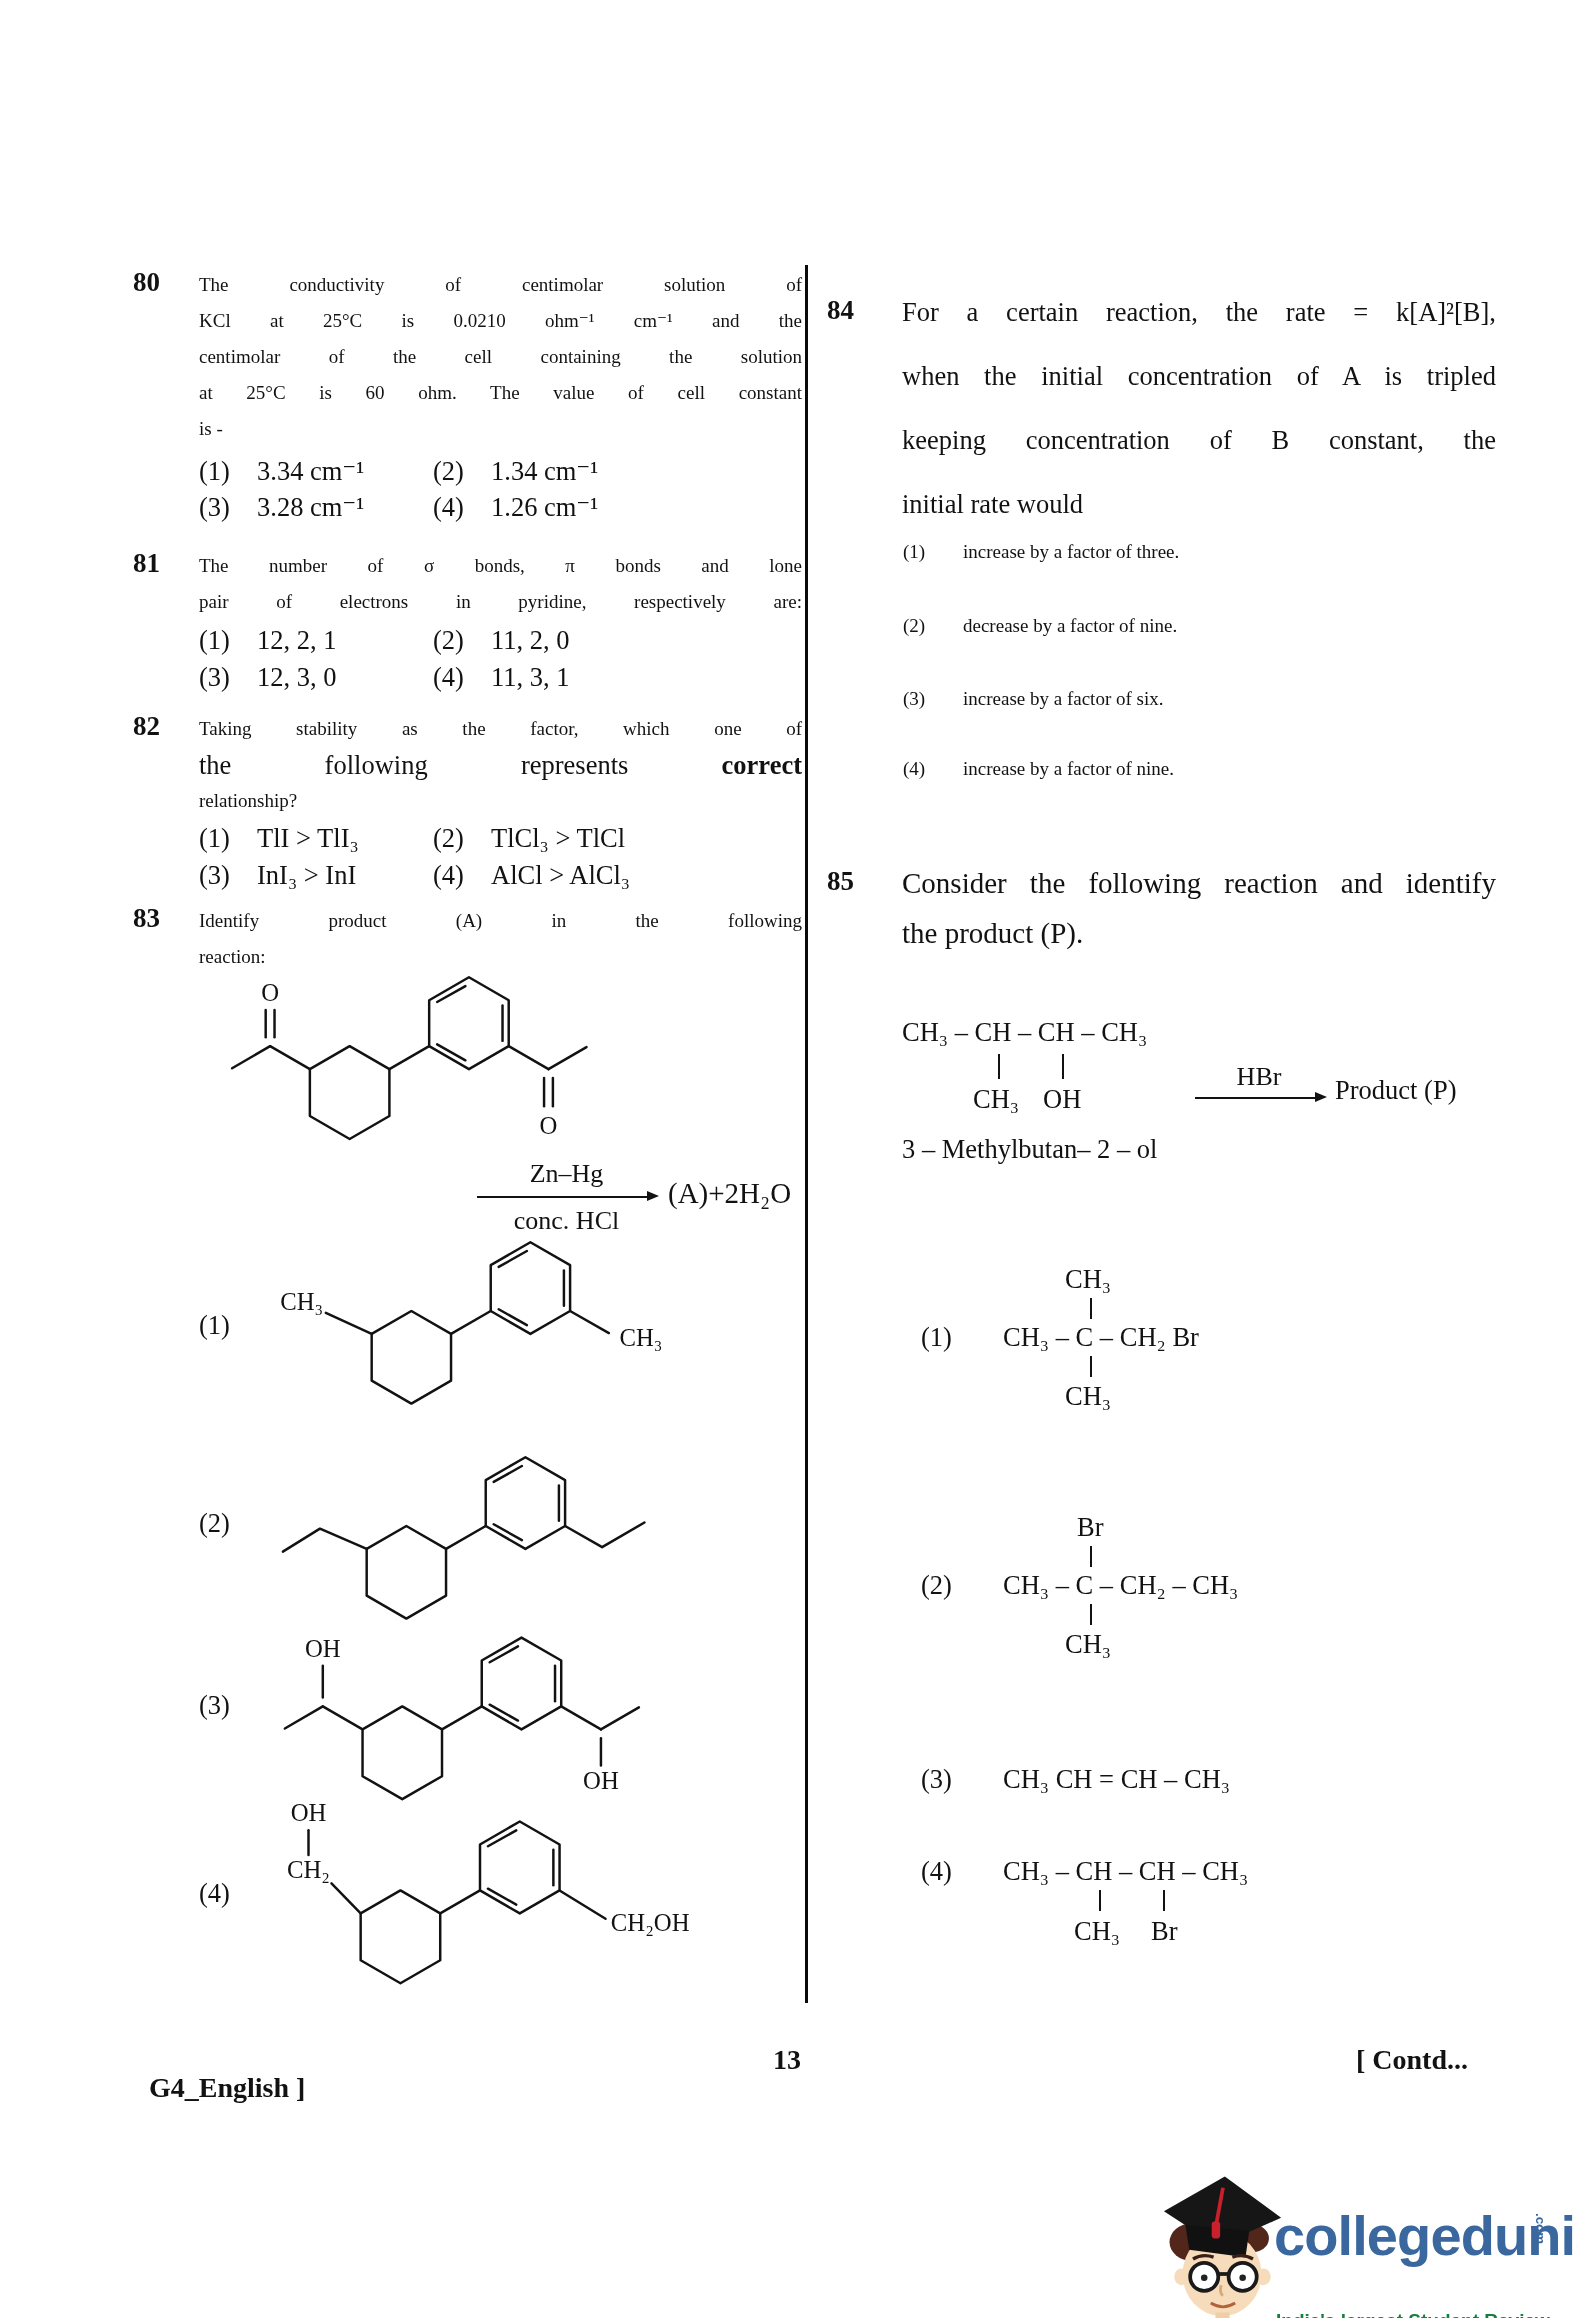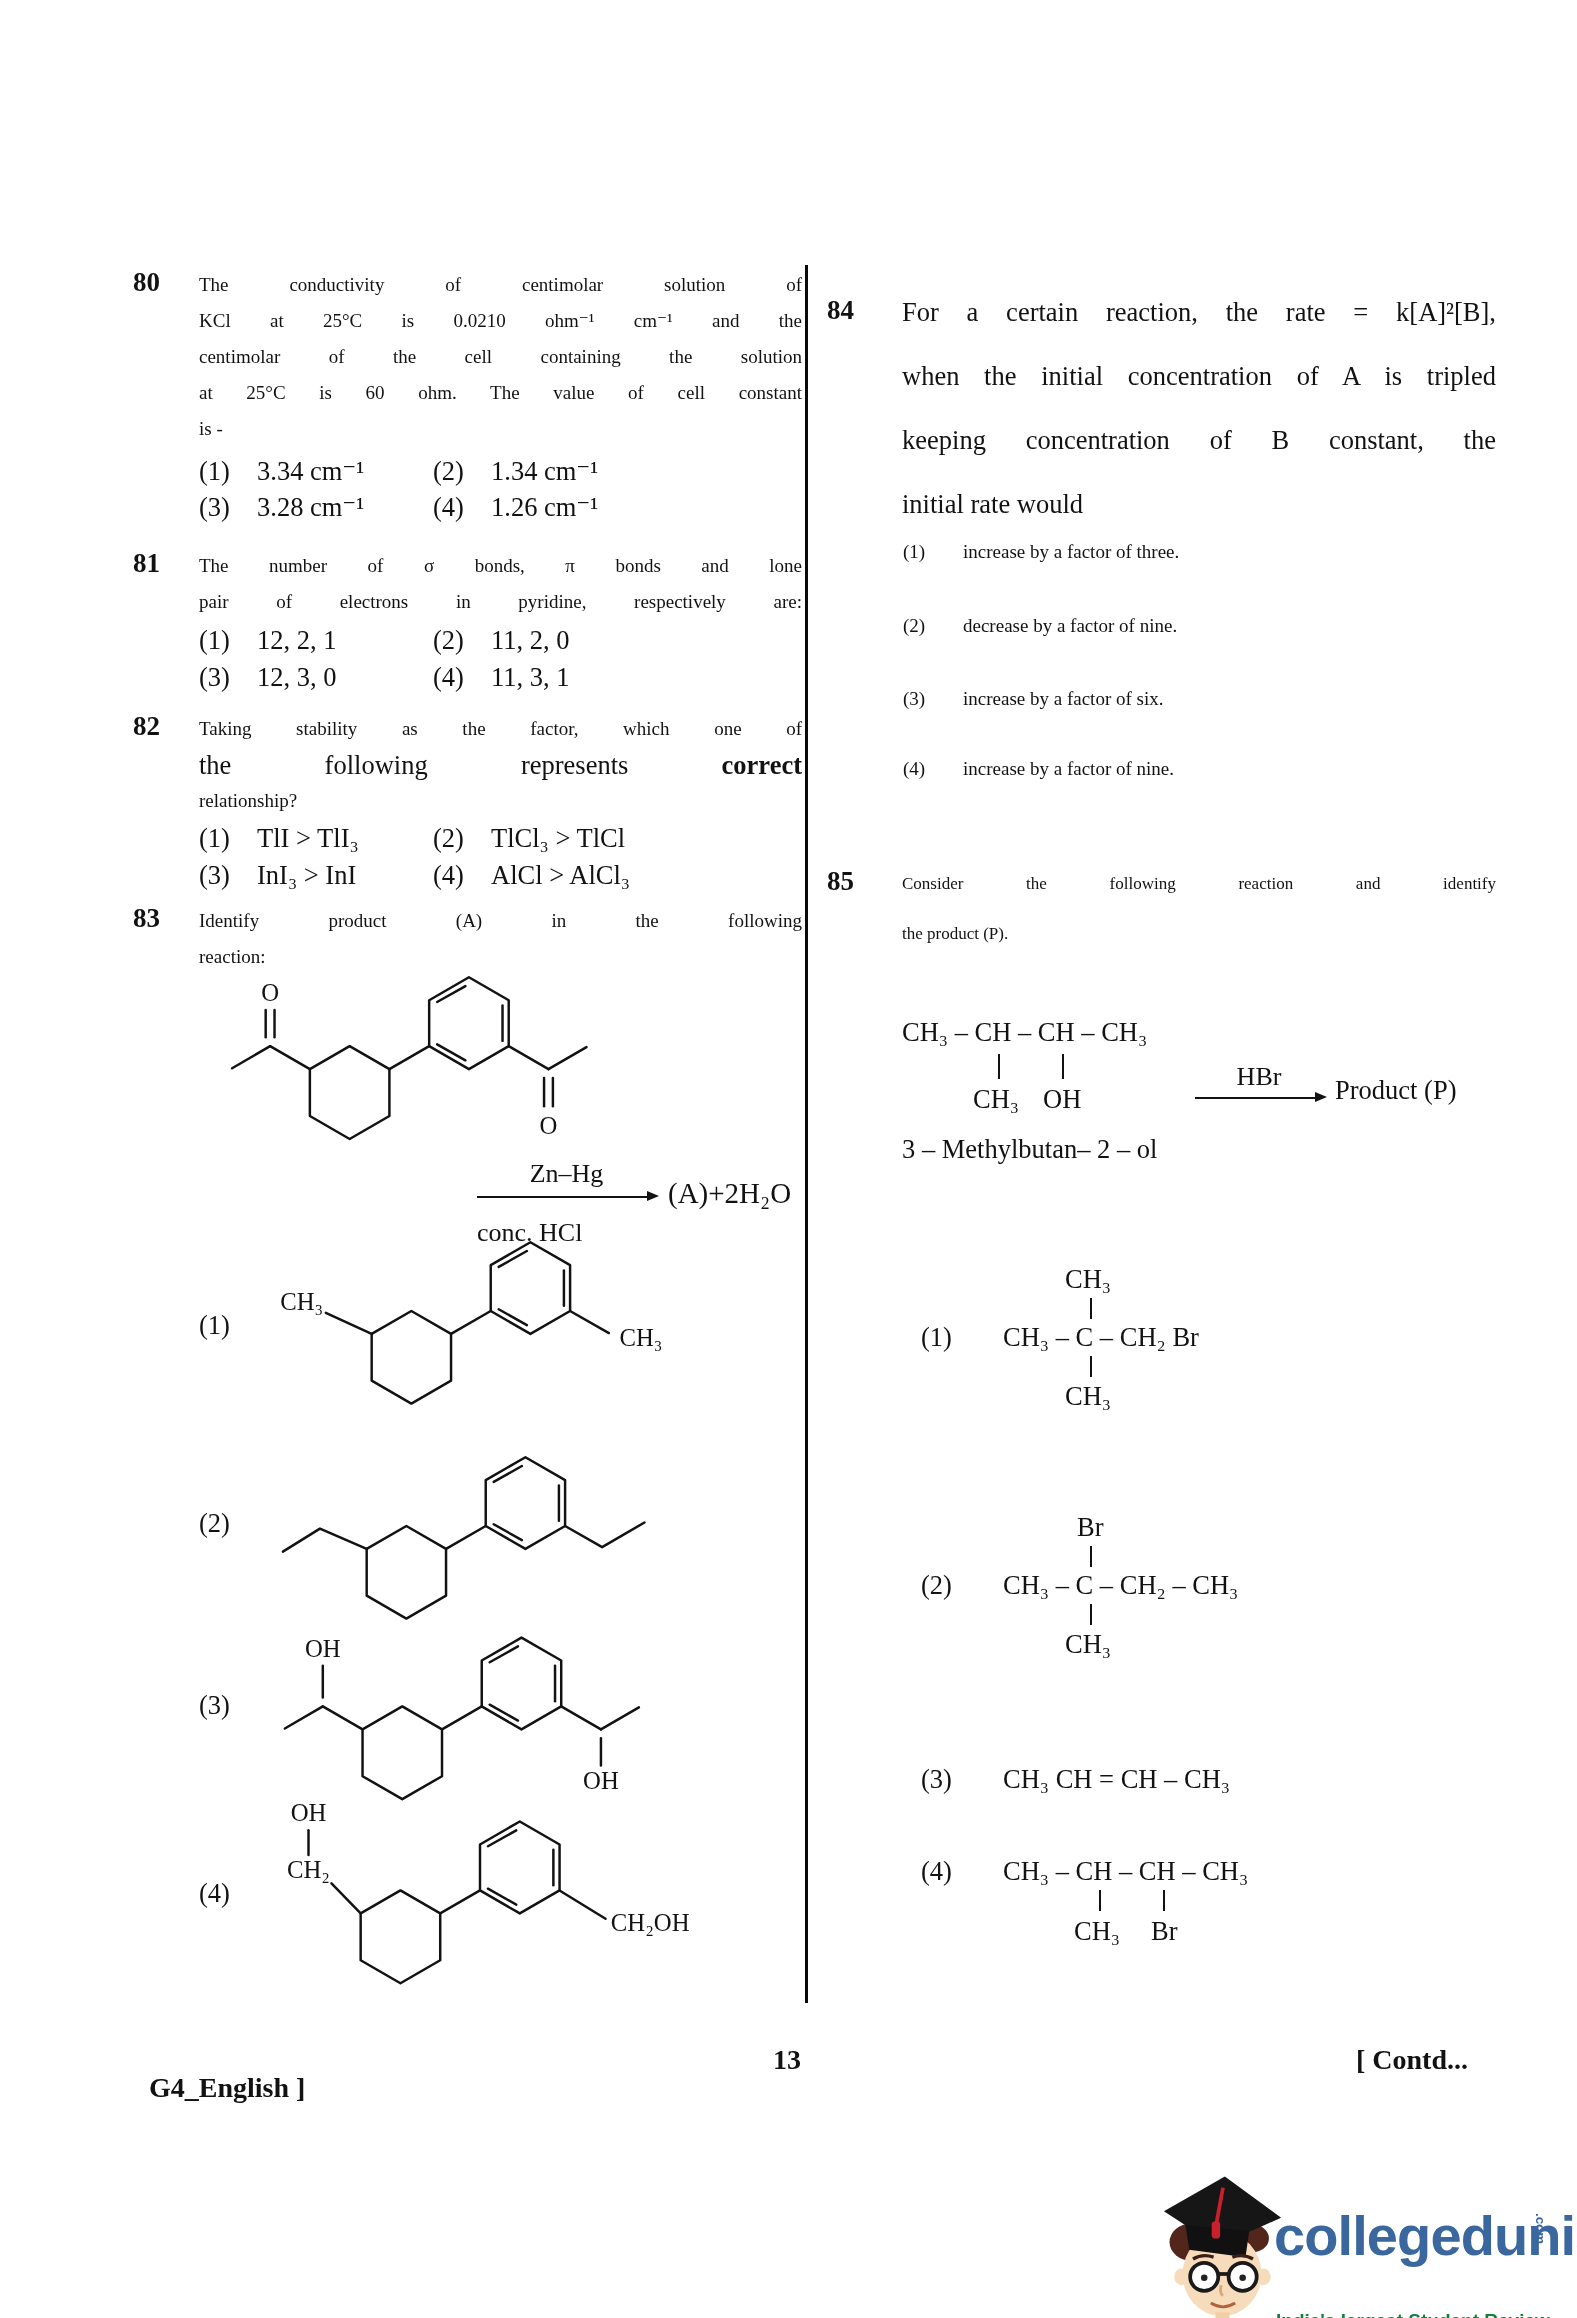--- a/index.html
+++ b/index.html
@@ -8,42 +8,42 @@
     font-family:"Liberation Serif","DejaVu Serif",serif;color:#121212;overflow:hidden;
   }
   .qnum{position:absolute;font-weight:bold;font-size:27px;}
   .q-lines{position:absolute;}
   .lc .line{width:603px;height:36px;line-height:36px;font-size:19px;
             text-align:justify;text-align-last:justify;white-space:nowrap;}
   .lc .line.short{text-align-last:left;}
   .rc84 .line{width:594px;height:64px;line-height:35px;font-size:26.5px;
             text-align:justify;text-align-last:justify;white-space:nowrap;}
   .rc84 .line.short{text-align-last:left;}
-  .rc85 .line{width:594px;height:50px;line-height:35px;font-size:17px;
+  .rc85 .line{width:594px;height:50px;line-height:35px;font-size:29px;
             text-align:justify;text-align-last:justify;white-space:nowrap;}
   .rc85 .line.short{text-align-last:left;}
   .flexline{display:flex;justify-content:space-between;width:603px;height:36px;
             line-height:36px;font-size:26.5px;}
   .flexline .bold{font-weight:bold;}
   .optrow{position:absolute;width:603px;height:36px;font-size:26.5px;line-height:36px;}
   .optrow .c1{position:absolute;left:0;}
   .optrow .c2{position:absolute;left:234px;}
   .optrow .lab{display:inline-block;width:58px;}
   .q84opt{position:absolute;font-size:19px;line-height:35px;}
   .q84opt .lab{display:inline-block;width:60px;}
   .divider{position:absolute;left:805px;top:265px;width:2.7px;height:1738px;background:#0a0a0a;}
   svg.struct{position:absolute;overflow:visible;}
   svg.struct path, svg.struct line, svg.struct polyline{
     stroke:#121212;stroke-width:2.8;fill:none;stroke-linecap:round;stroke-linejoin:round;}
   svg.struct text{font-family:"Liberation Serif","DejaVu Serif",serif;
     font-size:28px;fill:#121212;stroke:none;}
   .optlabel{position:absolute;font-size:26.5px;}
   .arrowwrap{position:absolute;}
   .arrowwrap .rg-top{display:block;text-align:center;font-size:26px;height:39px;line-height:39px;}
-  .arrowwrap .rg-bot{display:block;text-align:left;font-size:26px;height:39px;line-height:39px;margin-top:20px;}
+  .arrowwrap .rg-bot{display:block;text-align:center;font-size:26px;height:39px;line-height:39px;margin-top:8px;}
   .arrowline{position:absolute;left:0;height:0;border-top:2.7px solid #121212;}
   .arrowline::after{content:"";position:absolute;right:-11.5px;top:-7px;width:0;height:0;
     border-left:12.4px solid #121212;border-top:5.7px solid transparent;border-bottom:5.7px solid transparent;}
   .rhs{position:absolute;font-size:29px;}
   .fstruct{position:absolute;font-size:26.5px;line-height:30px;}
   .fstruct .row{position:absolute;white-space:pre;}
   .bond-v{position:absolute;width:2.2px;background:#121212;}
   .footer{position:absolute;font-weight:bold;font-size:28px;}
   
   .logo{position:absolute;left:1140px;top:2148px;width:438px;height:171px;}

